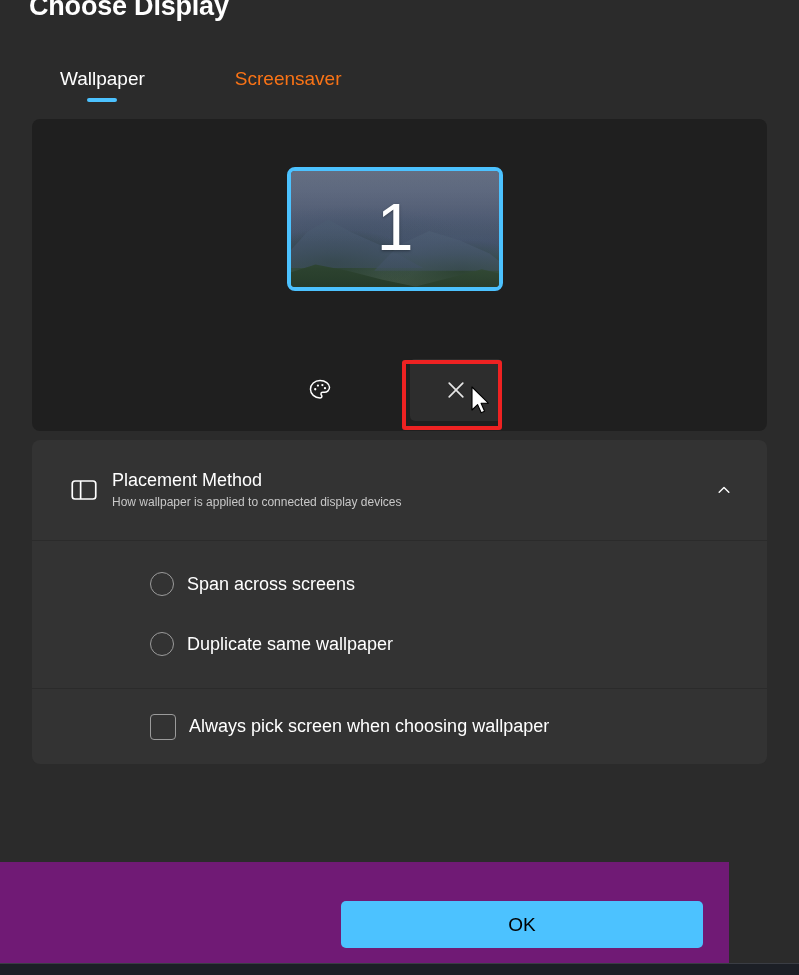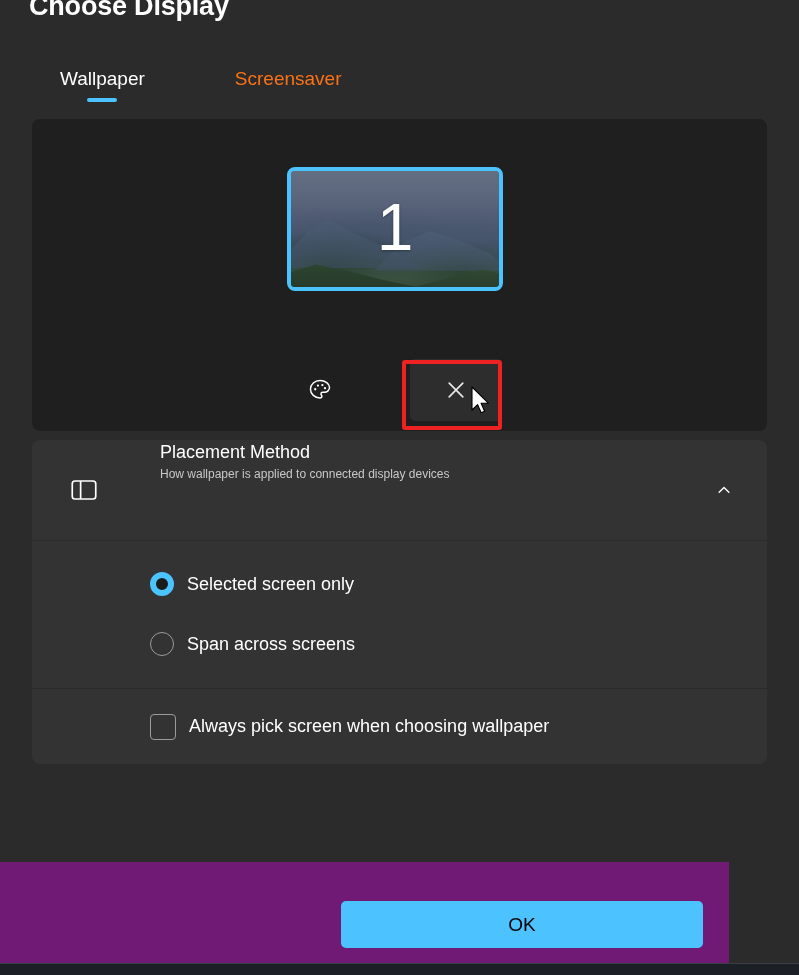--- a/index.html
+++ b/index.html
@@ -204,24 +204,24 @@
     left: 32px;
     top: 440px;
     width: 735px;
     background: #333333;
     border-radius: 8px;
     overflow: hidden;
   }
 
   .section-header {
     display: flex;
+    align-items: center;
     height: 100px;
     padding: 0 26px 0 24px;
     cursor: pointer;
-    gap: 48px;
   }
   .section-icon {
     width: 56px;
     flex: 0 0 56px;
     display: flex;
     align-items: center;
     justify-content: center;
   }
   .section-text { flex: 1 1 auto; min-width: 0; }
   .section-title {
@@ -403,30 +403,30 @@
       <svg width="20" height="20" viewBox="0 0 24 24" fill="none" aria-hidden="true">
         <path d="M6.2 14.6 L12 8.9 L17.8 14.6" stroke="#ffffff" stroke-width="1.7" stroke-linecap="round" stroke-linejoin="round"></path>
       </svg>
     </div>
   </div>
 
   <div class="divider"></div>
 
   <div class="radio-group">
 
-    <div class="option-row">
-      <span class="radio checked"></span>
-      <span class="option-label">Selected screen only</span>
-    </div>
 
     <div class="option-row">
       <span class="radio"></span>
       <span class="option-label">Span across screens</span>
     </div>
 
+    <div class="option-row">
+      <span class="radio"></span>
+      <span class="option-label">Duplicate same wallpaper</span>
+    </div>
   </div>
 
   <div class="divider"></div>
 
   <div class="check-row">
     <span class="checkbox"></span>
     <span class="option-label">Always pick screen when choosing wallpaper</span>
   </div>
 </div>
 

